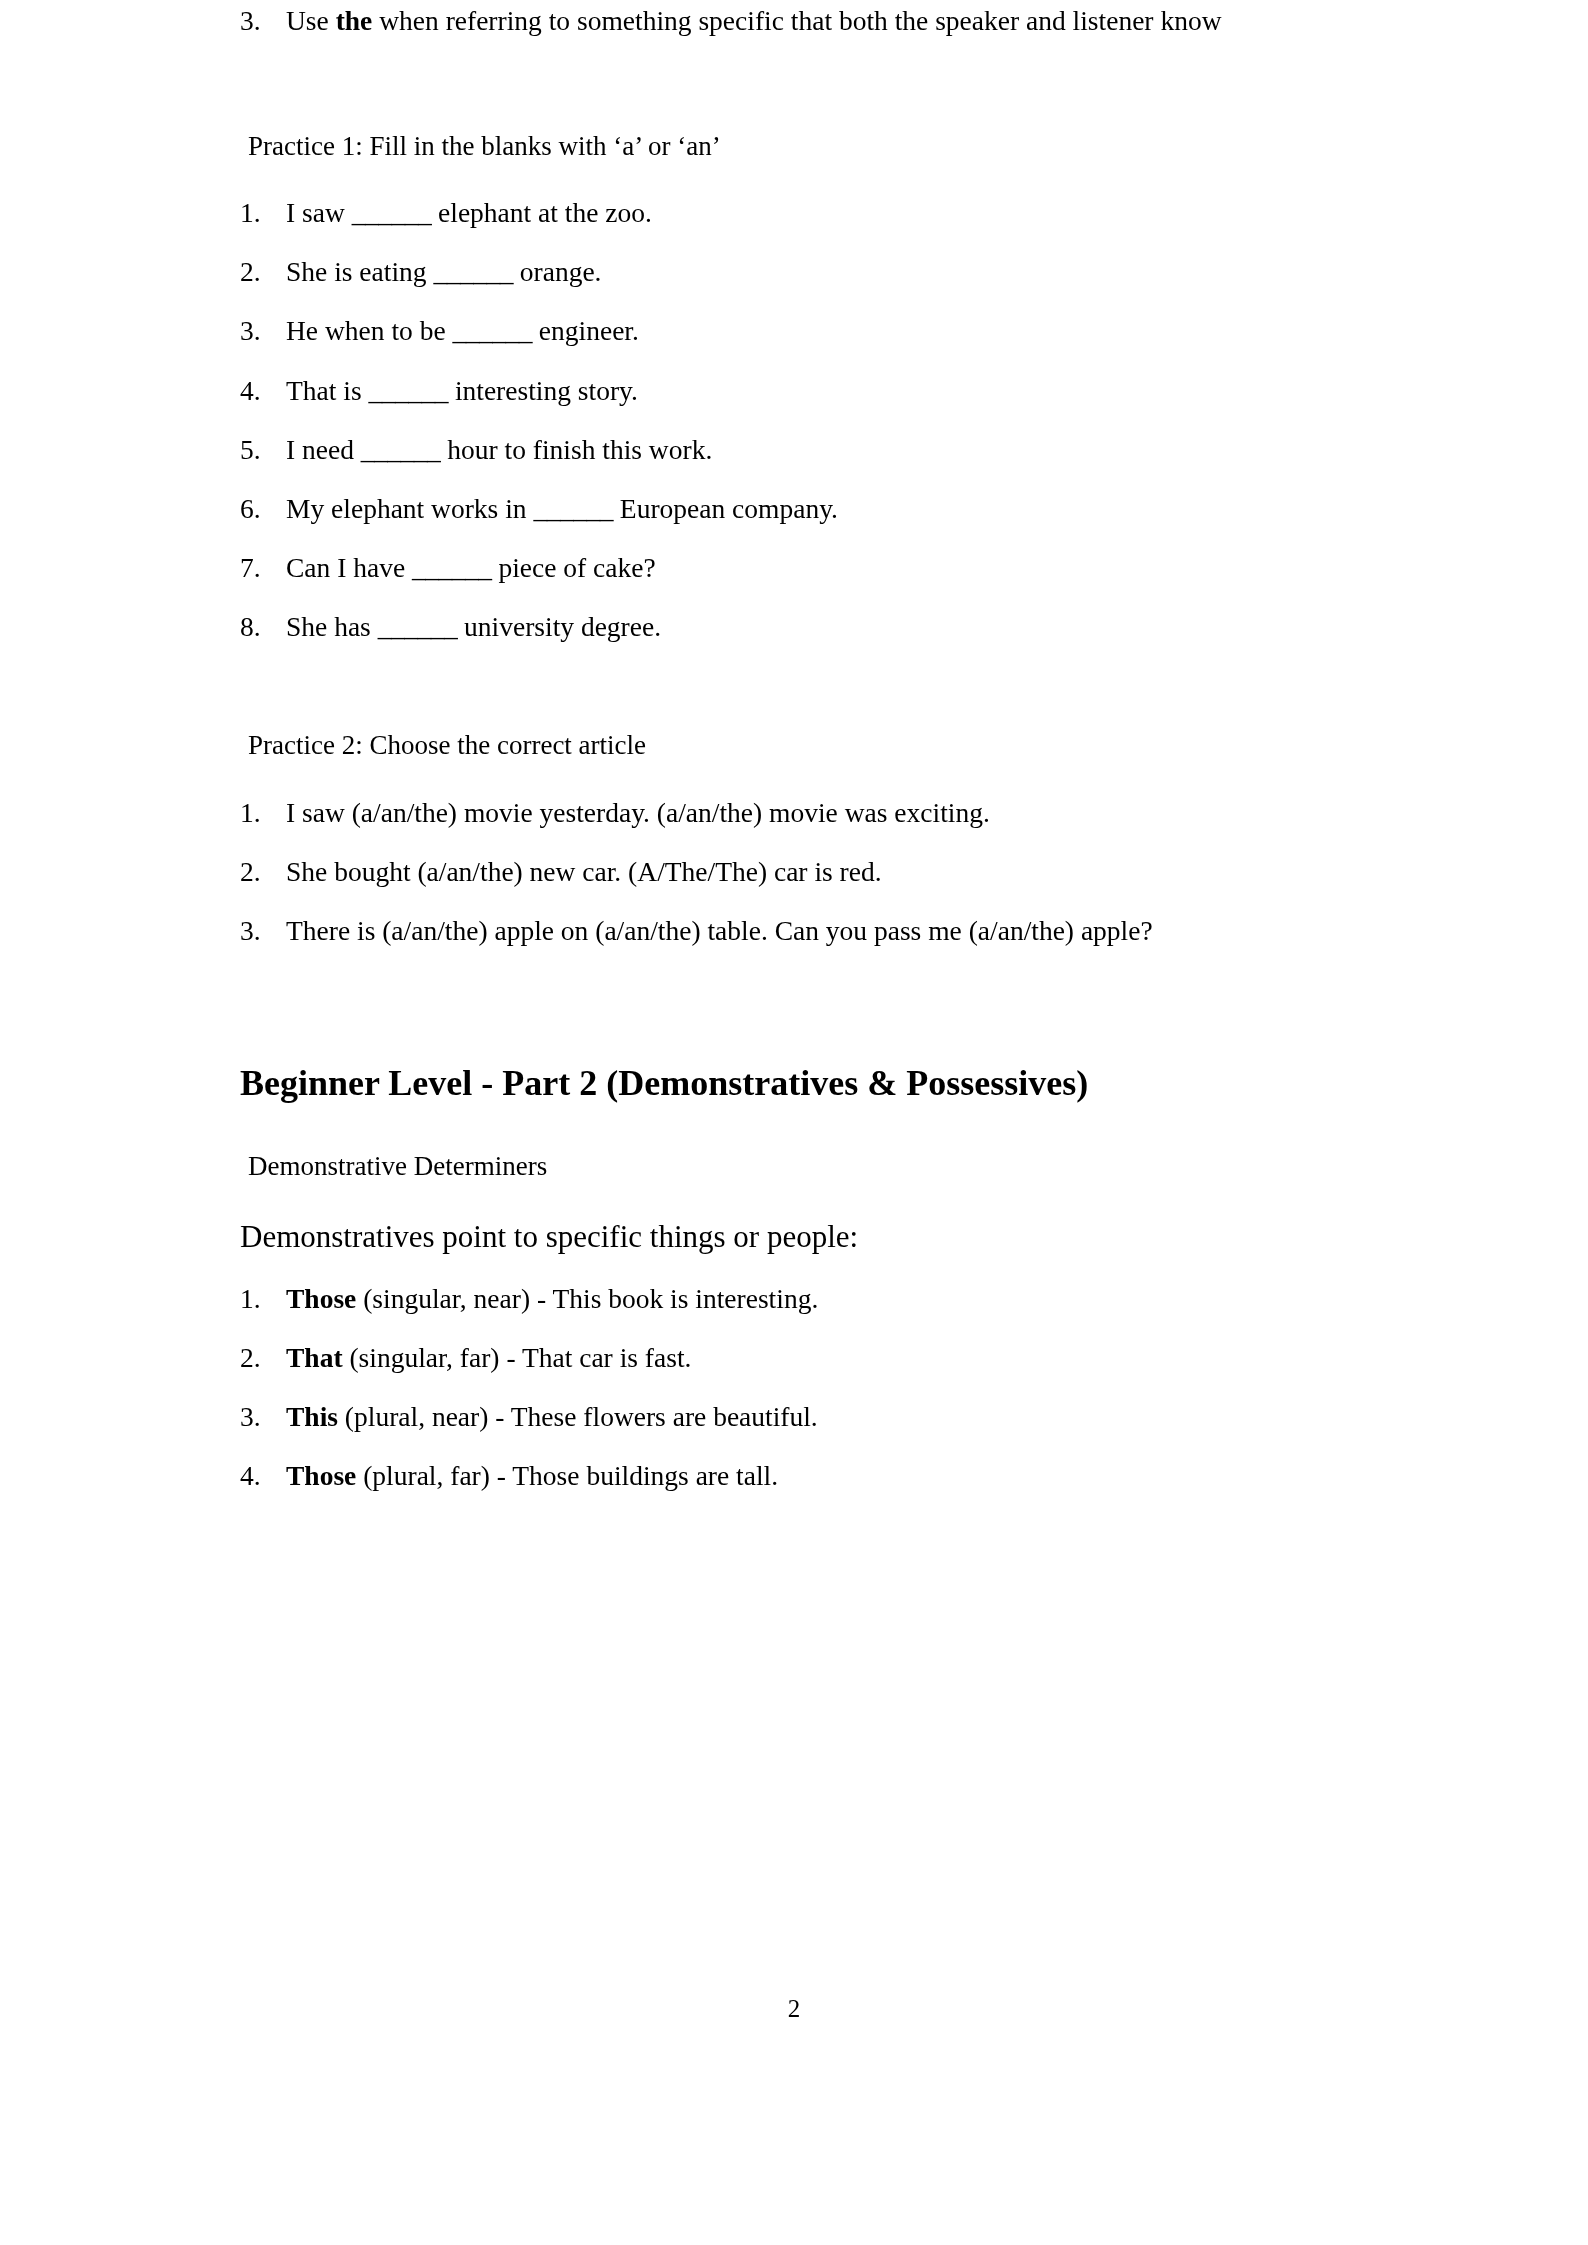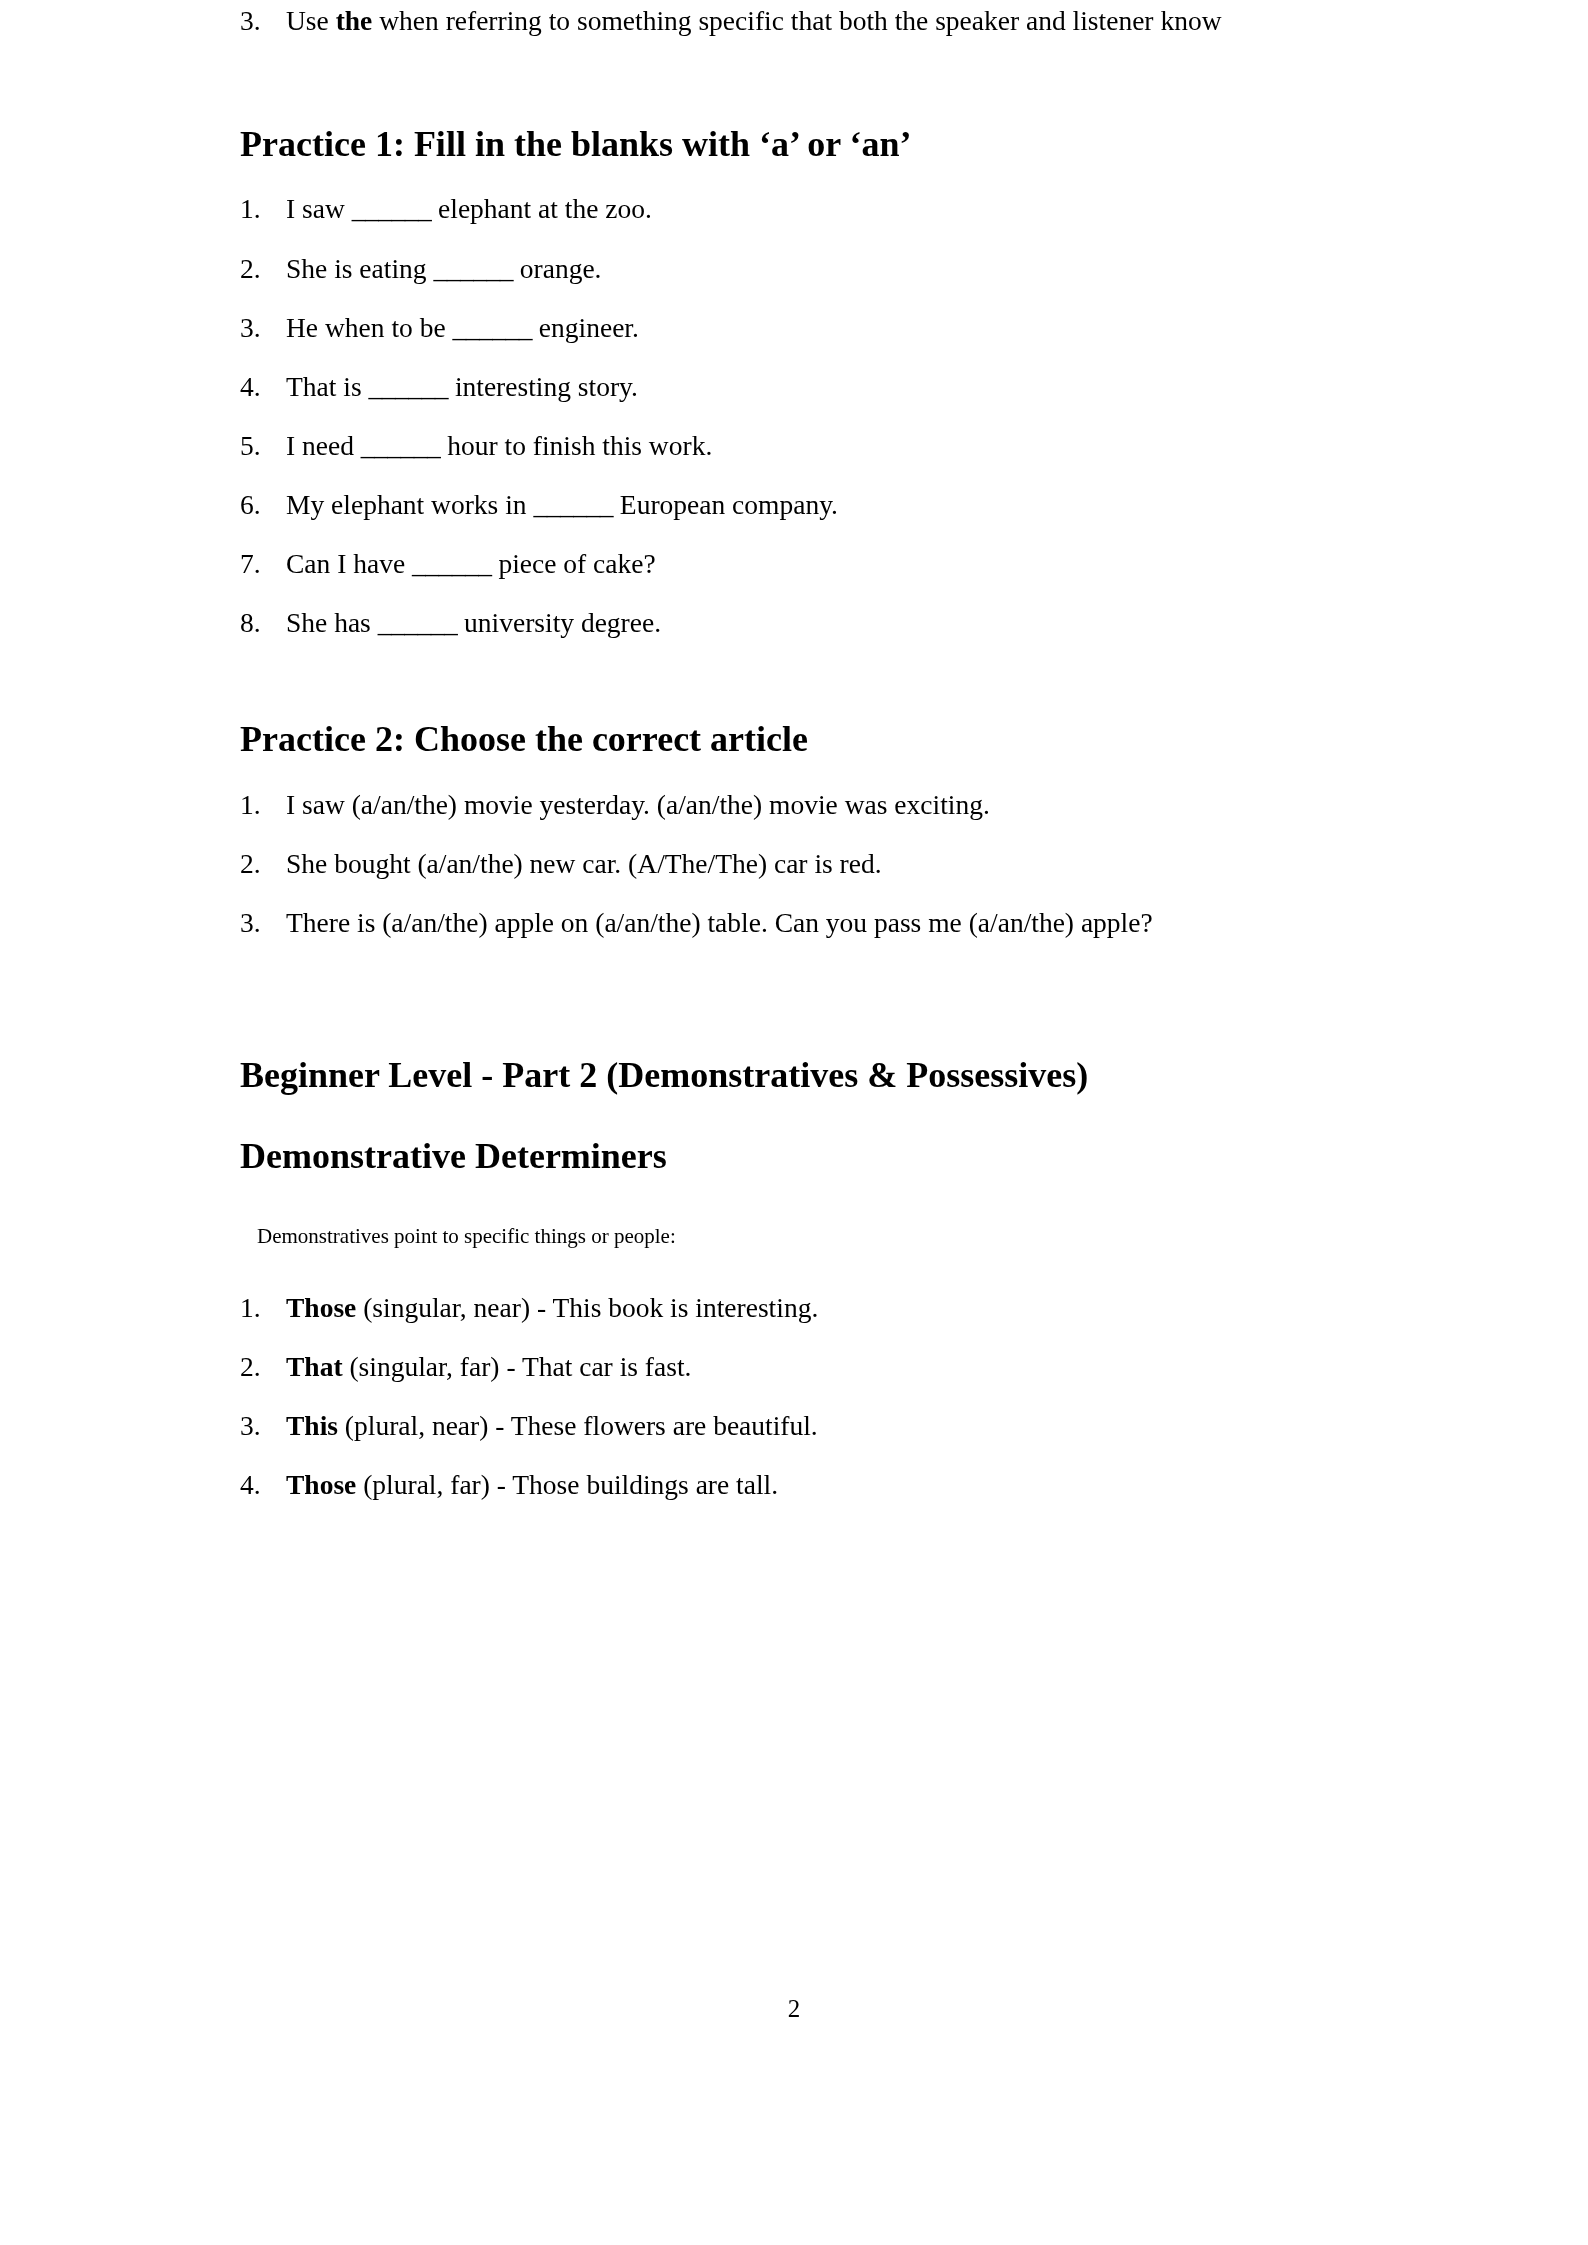--- a/index.html
+++ b/index.html
@@ -46,28 +46,28 @@
   }
 
   
   h2.section-title {
     font-size: 36px;
     font-weight: bold;
     margin: 0;
     line-height: 1.35;
   }
   h3.sub-title {
-    font-size: 36px;
-    font-weight: bold;
-    margin: 0;
+    font-size: 27px;
+    font-weight: normal;
+    margin: 8px;
     line-height: 1.35;
   }
   p.body-text {
-    font-size: 21px;
-    margin: 17px;
+    font-size: 31px;
+    margin: 0;
     line-height: 1.35;
   }
 
   
   ol.num-list {
     margin: 0;
     padding: 0;
     list-style: none;
   }
   ol.num-list > li {

